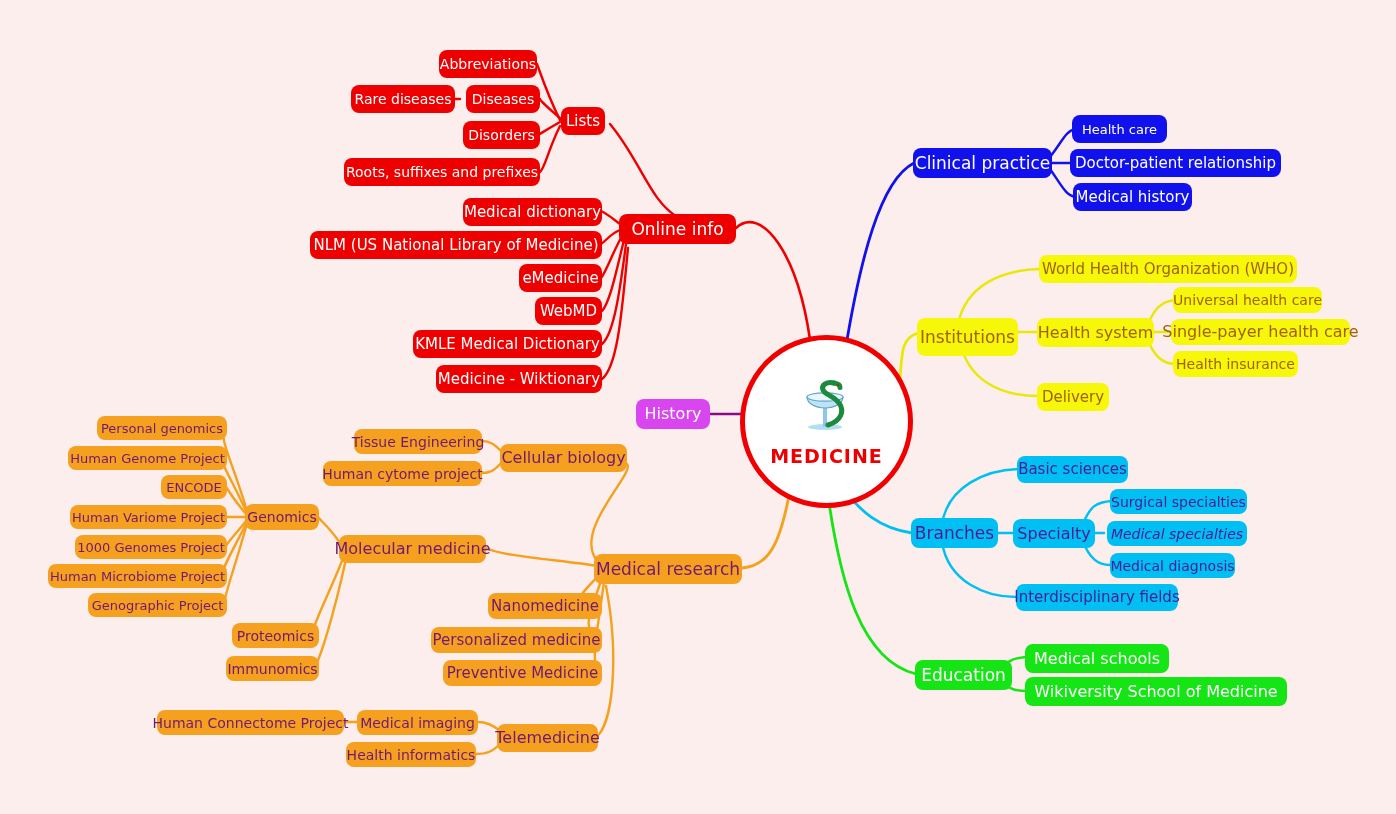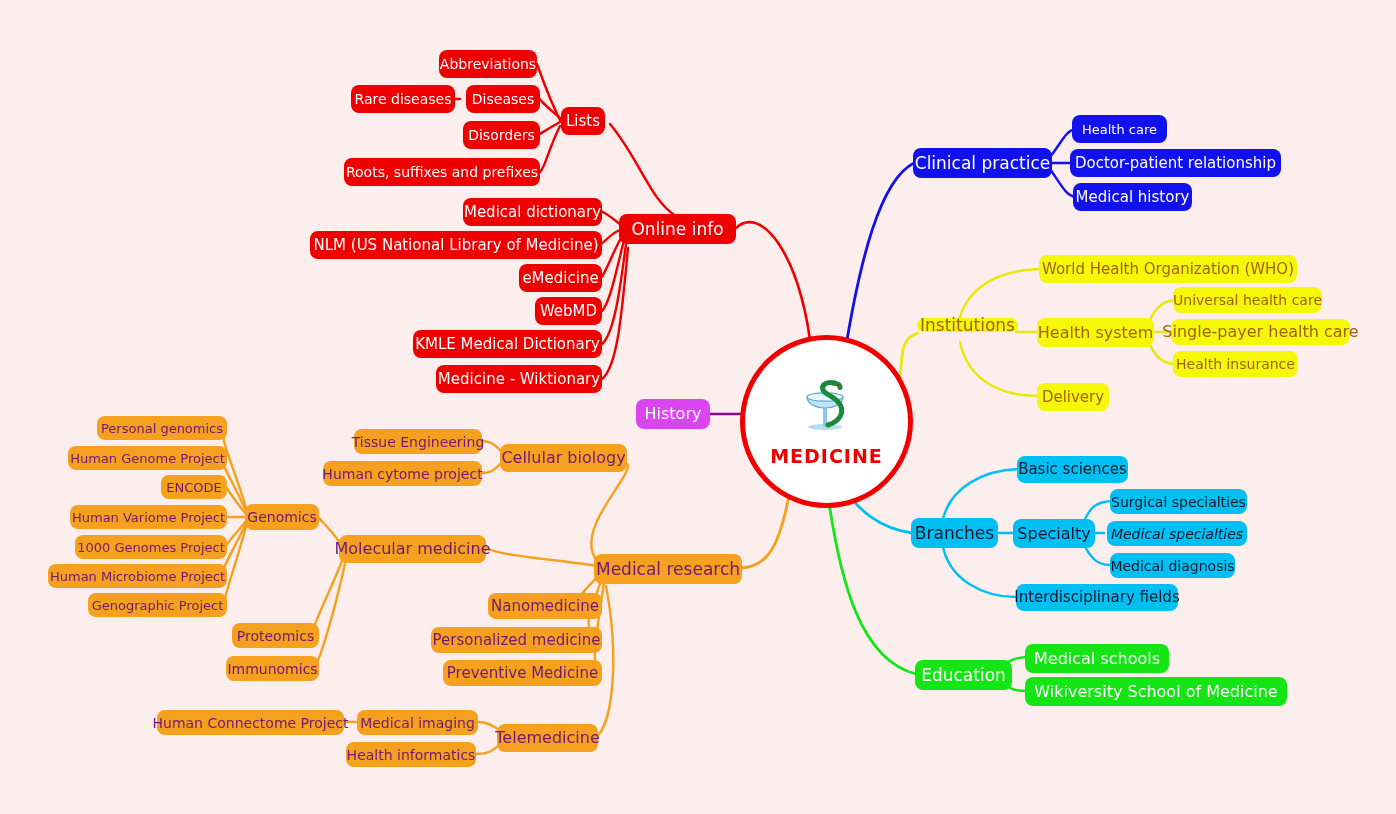--- a/index.html
+++ b/index.html
@@ -19,21 +19,21 @@
     display:flex;align-items:center;justify-content:center;
     white-space:nowrap;
     line-height:1;
     padding:0 7px;
     letter-spacing:0px;
   }
   
   .red   {background:#ee0000;color:#ffffff;}
   .blue  {background:#1111ee;color:#ffffff;}
   .yellow{background:#f7f70a;color:#a16207;}
-  .cyan  {background:#00bff3;color:#0f172a;}
+  .cyan  {background:#00bff3;color:#4c1d95;}
   .green {background:#15e515;color:#ffffff;}
   .orange{background:#f5a01e;color:#701a75;}
   .purple{background:#d946ef;color:#ffffff;}
 
   
   #center-node{
     position:absolute;
     left:740px;top:335px;
     width:173px;height:173px;
     border-radius:50%;
@@ -156,21 +156,21 @@
   <div class="node red" style="left:436px;top:365px;width:166px;height:28px;font-size:15px;">Medicine - Wiktionary</div>
   <div class="node red" style="left:619px;top:214px;width:117px;height:30px;font-size:17px;">Online info</div>
 
   <div class="node purple" style="left:636px;top:399px;width:74px;height:30px;font-size:16px;">History</div>
 
   <div class="node blue" style="left:913px;top:148px;width:139px;height:30px;font-size:17px;">Clinical practice</div>
   <div class="node blue" style="left:1072px;top:115px;width:95px;height:28px;font-size:13px;">Health care</div>
   <div class="node blue" style="left:1070px;top:149px;width:211px;height:28px;font-size:15px;">Doctor-patient relationship</div>
   <div class="node blue" style="left:1073px;top:183px;width:119px;height:28px;font-size:15px;">Medical history</div>
 
-  <div class="node yellow" style="left:917px;top:318px;width:101px;height:14px;font-size:17px;">Institutions</div>
+  <div class="node yellow" style="left:917px;top:318px;width:101px;height:38px;font-size:17px;">Institutions</div>
   <div class="node yellow" style="left:1039px;top:255px;width:258px;height:28px;font-size:15px;">World Health Organization (WHO)</div>
   <div class="node yellow" style="left:1037px;top:318px;width:117px;height:29px;font-size:16px;">Health system</div>
   <div class="node yellow" style="left:1173px;top:287px;width:149px;height:26px;font-size:14px;">Universal health care</div>
   <div class="node yellow" style="left:1171px;top:319px;width:179px;height:26px;font-size:16px;">Single-payer health care</div>
   <div class="node yellow" style="left:1173px;top:351px;width:125px;height:26px;font-size:14px;">Health insurance</div>
   <div class="node yellow" style="left:1037px;top:383px;width:72px;height:28px;font-size:15px;">Delivery</div>
 
   <div class="node cyan" style="left:911px;top:518px;width:87px;height:30px;font-size:17px;">Branches</div>
   <div class="node cyan" style="left:1017px;top:456px;width:111px;height:27px;font-size:15px;">Basic sciences</div>
   <div class="node cyan" style="left:1013px;top:519px;width:82px;height:29px;font-size:16px;">Specialty</div>

